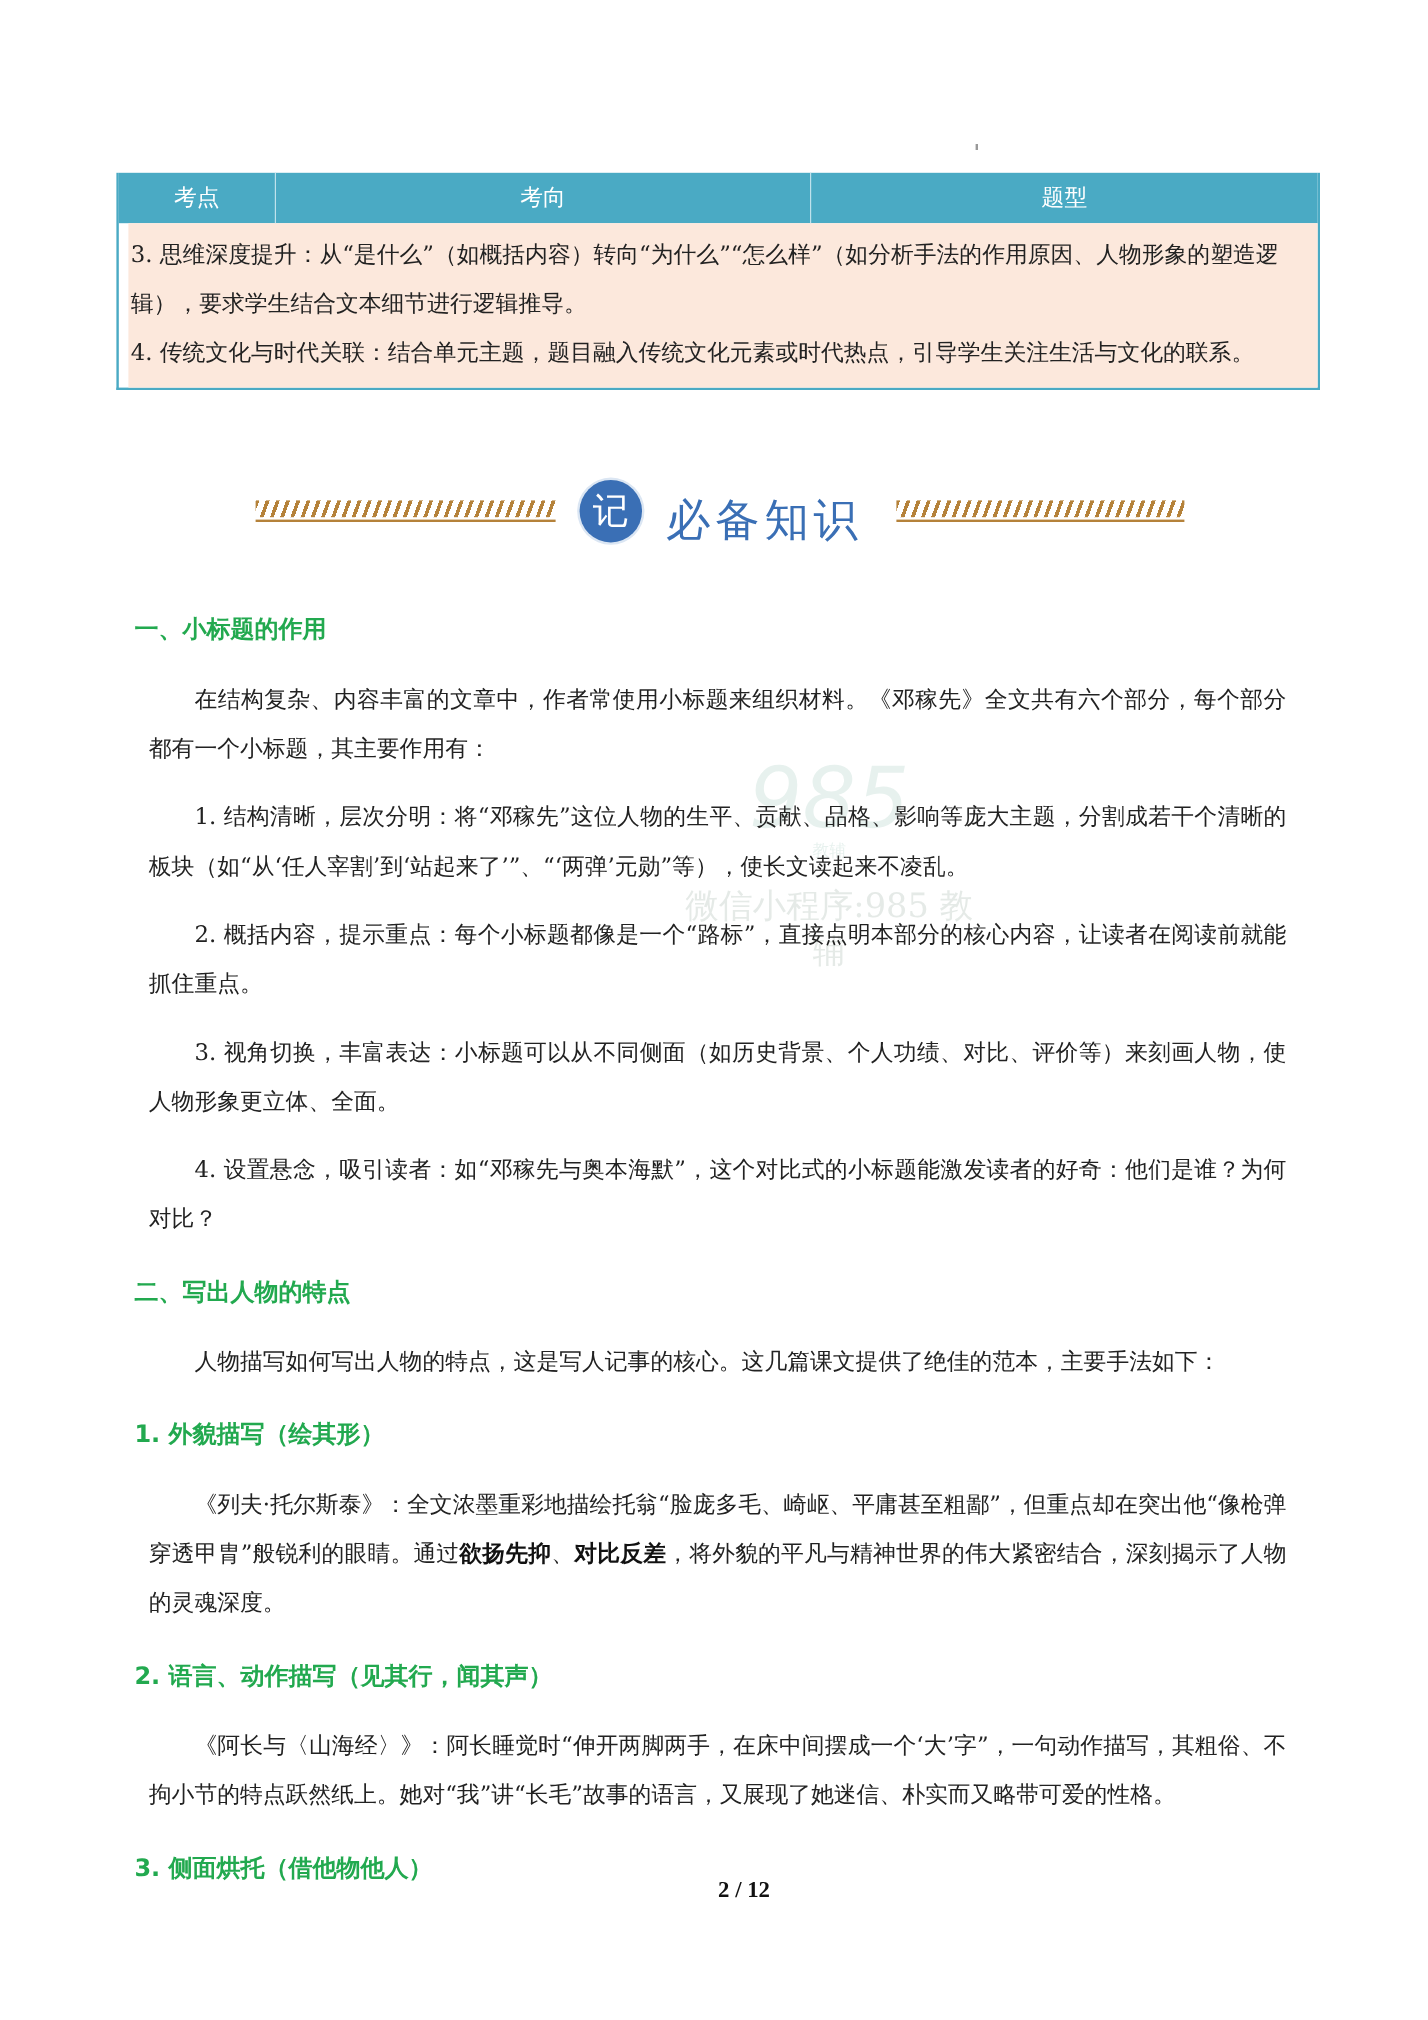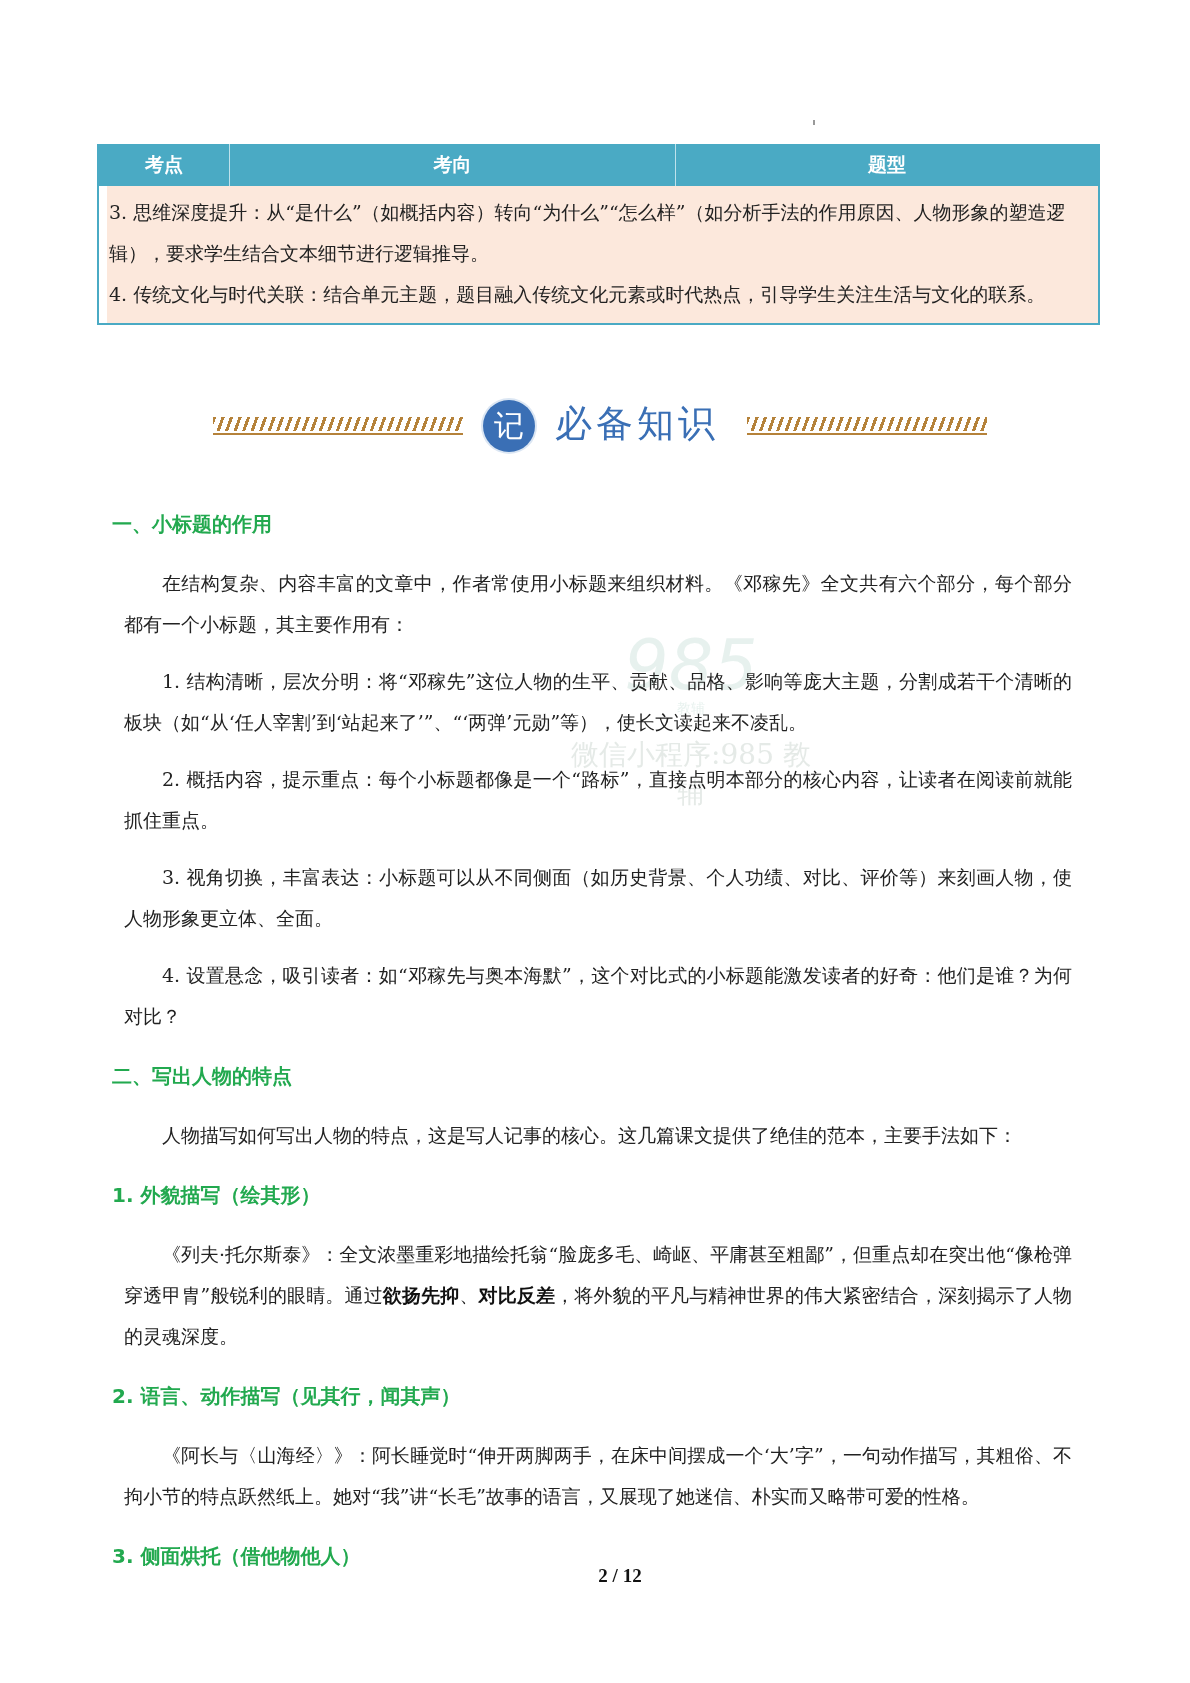--- a/index.html
+++ b/index.html
@@ -4,35 +4,35 @@
 <style>
   html, body { margin:0; padding:0; background:#ffffff; }
   body { width:1190px; height:1683px; position:relative; overflow:hidden;
          font-family:"DejaVu Serif","Liberation Serif",serif; color:#222; }
   .page { position:absolute; left:0; top:0; width:1190px; height:1683px; }
 
   .tiny-mark { position:absolute; left:813px; top:120px; width:2px; height:5px; background:#999; }
 
   
   .table { position:absolute; left:97px; top:144px; width:1003px; border:2px solid #4aaac4; border-top:none; box-sizing:border-box; }
-  .thead { display:flex; height:42px; background:#4aaac4; color:#fff; font-family:"DejaVu Sans","Liberation Sans",sans-serif; font-weight:bold; font-size:19px; }
+  .thead { display:flex; height:42px; background:#4aaac4; color:#fff; font-family:"DejaVu Sans","Liberation Sans",sans-serif; font-weight:normal; font-size:19px; }
   .th { display:flex; align-items:center; justify-content:center; border-right:1px solid #bfe2ec; box-sizing:border-box; }
   .th:last-child { border-right:none; }
   .th1 { width:131px; } .th2 { width:446px; } .th3 { flex:1; }
   .tbody { background:#fce8dc; margin-left:8px; padding:6px 4px 8px 2px; font-size:19px; line-height:41px; color:#222; }
 
   
   .banner { position:absolute; left:205px; top:397px; width:780px; height:56px; }
   .stripe { position:absolute; top:20px; height:14px;
             background:repeating-linear-gradient(110deg,#b5823a 0 3px,transparent 3px 8px); }
   .stripe::after { content:""; position:absolute; left:0; right:0; bottom:-4px; height:2px; background:#b5823a; }
   .stripe-l { left:8px; width:250px; } .stripe-r { left:542px; width:240px; }
   .badge { position:absolute; left:278px; top:3px; width:52px; height:52px; border-radius:50%; background:#3a6fb5; color:#fff;
            display:flex; align-items:center; justify-content:center; font-size:30px; font-family:"DejaVu Serif",serif; box-shadow:0 0 0 2px #dbe6f3; }
-  .banner-title { position:absolute; left:350px; top:2px; font-size:37px; color:#3a6fb5; letter-spacing:4px; font-family:"DejaVu Serif",serif; }
+  .banner-title { position:absolute; left:350px; top:12px; font-size:37px; color:#3a6fb5; letter-spacing:4px; font-family:"DejaVu Serif",serif; }
 
   
   .content { position:absolute; left:108px; top:497px; width:980px; font-size:19px; color:#222; }
   .h-green { color:#22a94f; font-family:"DejaVu Sans","Liberation Sans",sans-serif; font-weight:bold; font-size:20px; margin:4px; line-height:46px; }
   .p { margin:16px; line-height:41px; text-align:justify; text-indent:2em; }
   b.kw { font-family:"DejaVu Sans","Liberation Sans",sans-serif; font-weight:bold; color:#111; }
 
   .watermark { position:absolute; left:561px; top:630px; width:260px; text-align:center; color:rgba(120,180,160,0.18); pointer-events:none; }
   .wm-num { font-size:70px; font-style:italic; font-family:"DejaVu Sans",sans-serif; line-height:70px; }
   .wm-sub { font-size:14px; }

